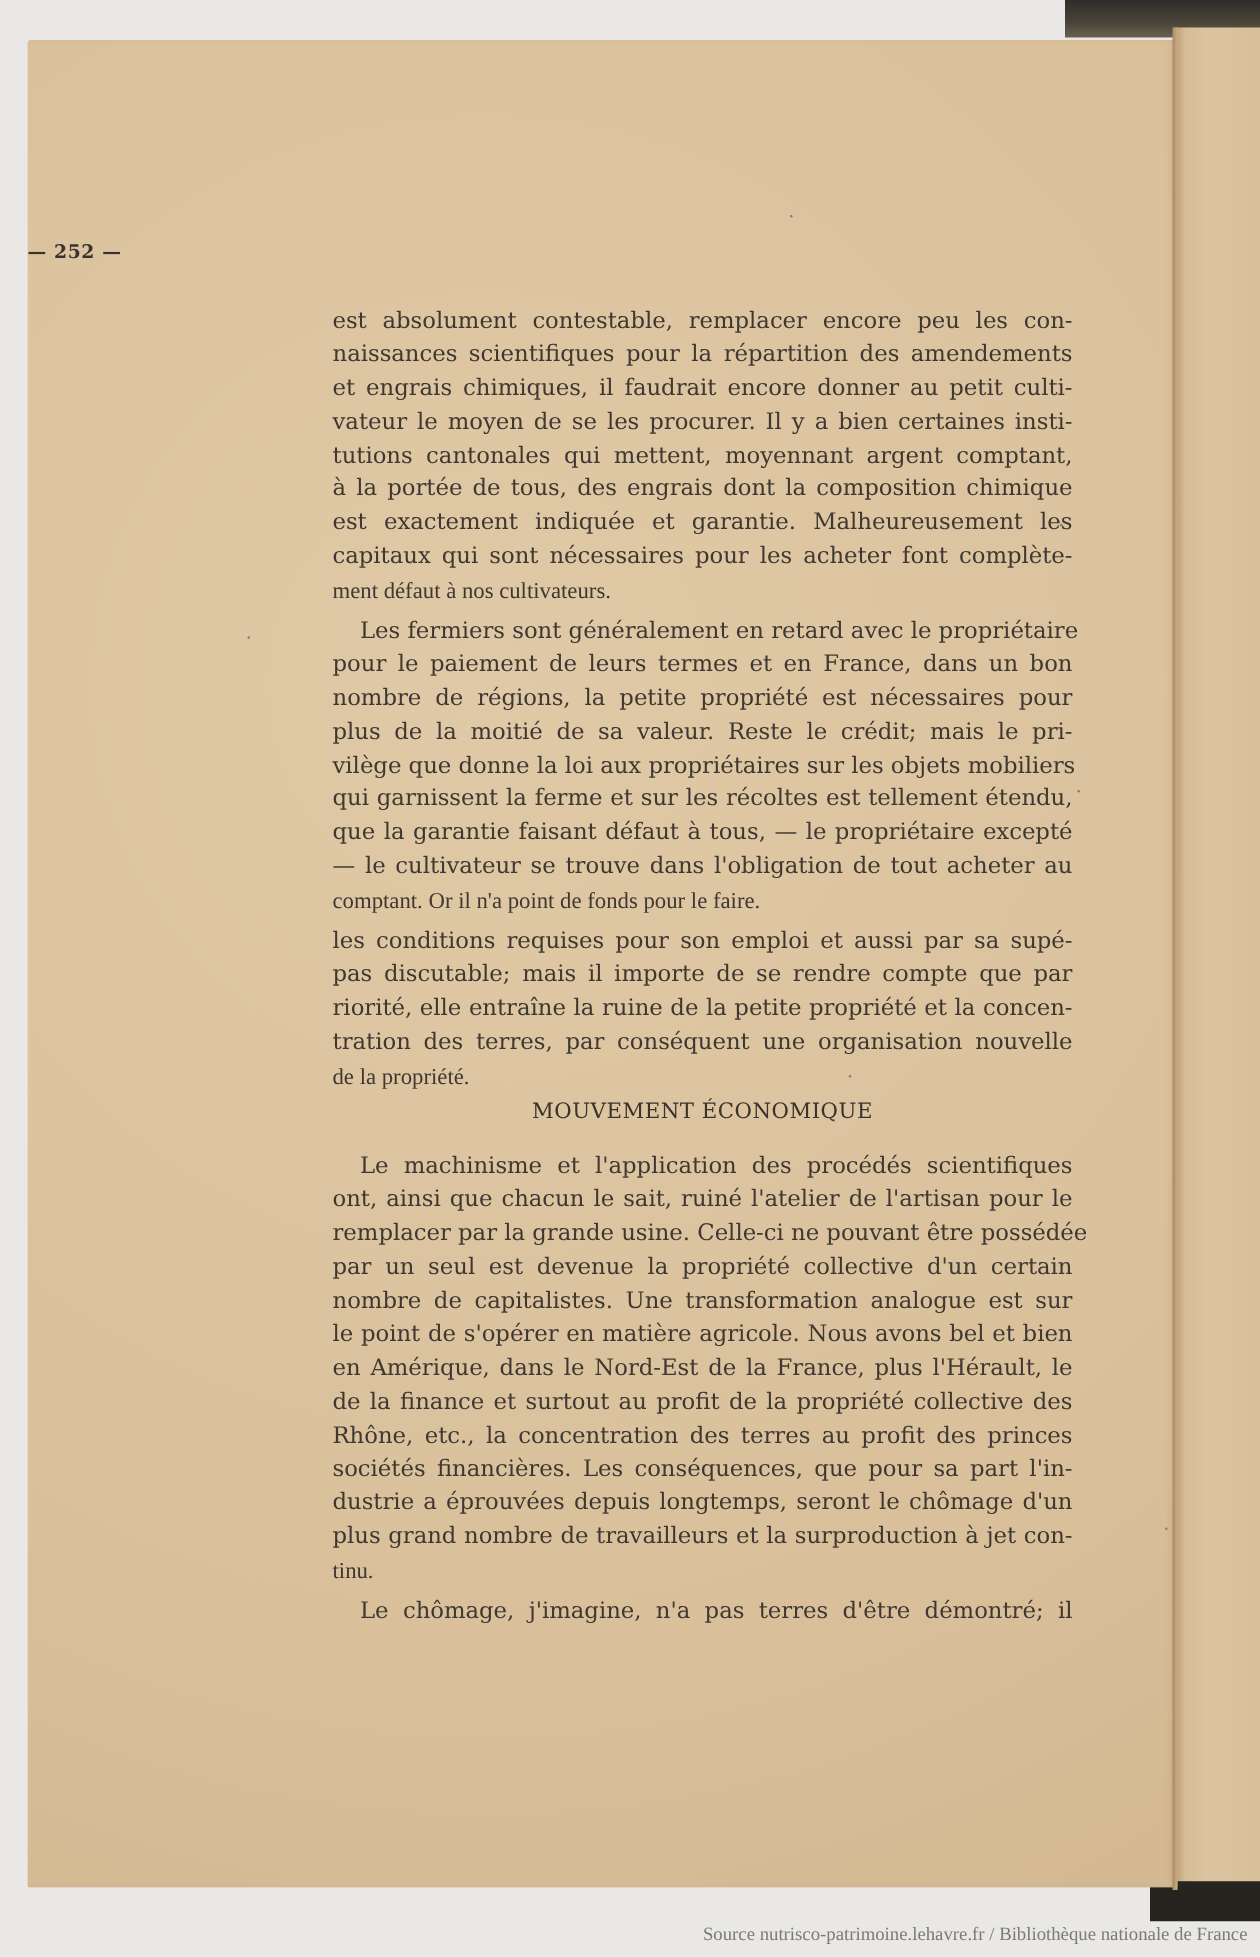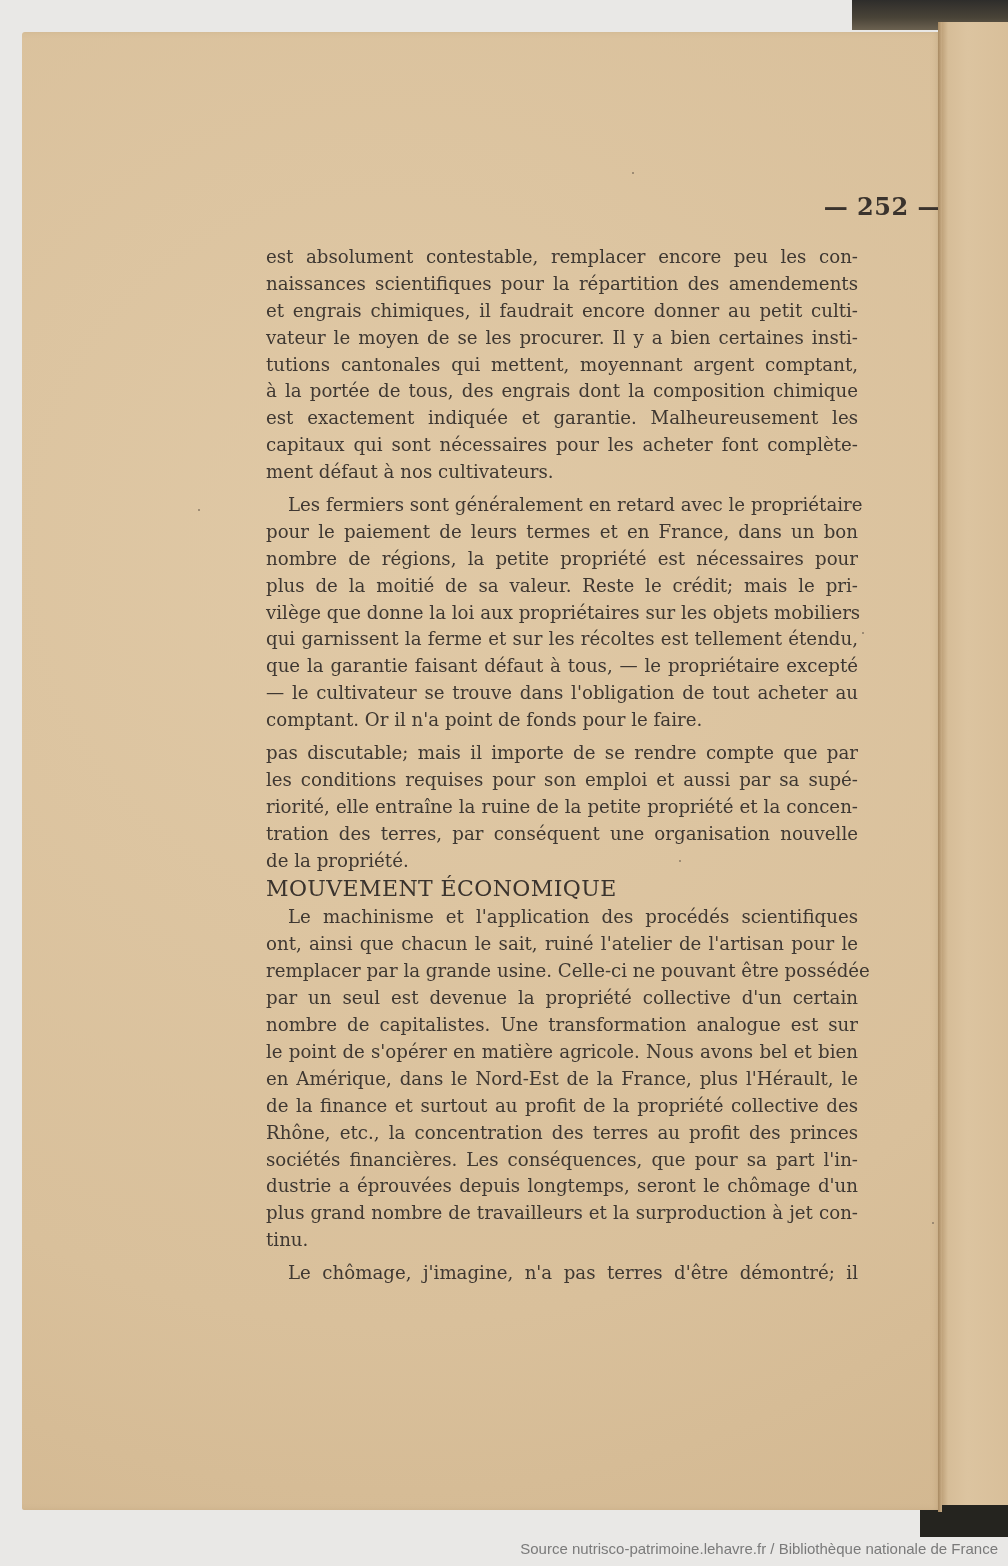--- a/index.html
+++ b/index.html
@@ -26,38 +26,38 @@
   .page-right {
     position: absolute; left: 940px; top: 22px; width: 68px; height: 1490px;
     background: linear-gradient(90deg, #b99b72 0%, #d6bd98 12%, #dcc4a0 40%, #d8bf9a 100%);
   }
   .fold {
     position: absolute; left: 938px; top: 22px; width: 4px; height: 1490px;
     background: linear-gradient(90deg, #a88a62, #c9ad86);
   }
   .folio {
     position: absolute; left: 0; right: 0; top: 160px;
-    text-align: right; font-size: 24px; font-weight: bold; color: #3a332d;
+    text-align: left; font-size: 15px; font-weight: bold; color: #3a332d;
     letter-spacing: 0.5px;
   }
   .text {
     position: absolute; left: 244px; top: 212px; width: 592px;
     color: #3f3832; font-size: 18.2px; line-height: 26.9px;
   }
   .line { display: block; text-align: justify; text-align-last: justify; white-space: nowrap; overflow: visible; height: 26.9px; }
-  .line.last { text-align-last: left; }
+  .line.last { text-align-last: left; font-family: Liberation Serif, serif; }
   .line.indent { padding-left: 22px; }
   .para-gap { height: 6px; }
   .heading {
-    font-size: 22px; letter-spacing: 0.4px; height: 30px; line-height: 30px;
-    margin-bottom: 0; color: #3a332d;
+    text-align: center; font-size: 17px; letter-spacing: 0.4px; height: 30px; line-height: 30px;
+    margin-bottom: 16px; color: #3a332d;
   }
   .source {
     position: absolute; right: 10px; top: 1540px;
-    font-family: Liberation Sans, sans-serif; font-size: 15px; color: #7a7a7a;
+    font-family: Liberation Serif, serif; font-size: 15px; color: #7a7a7a;
   }
   .speck { position: absolute; width: 2px; height: 2px; background: #8a7a66; border-radius: 50%; }
 </style>
 </head>
 <body>
 
 <div class="cover-top"></div>
 <div class="page-right"></div>
 <div class="cover-bottom"></div>
 
@@ -77,22 +77,22 @@
       <span class="line indent">Les fermiers sont généralement en retard avec le propriétaire</span>
       <span class="line">pour le paiement de leurs termes et en France, dans un bon</span>
       <span class="line">nombre de régions, la petite propriété est nécessaires pour</span>
       <span class="line">plus de la moitié de sa valeur. Reste le crédit; mais le pri-</span>
       <span class="line">vilège que donne la loi aux propriétaires sur les objets mobiliers</span>
       <span class="line">qui garnissent la ferme et sur les récoltes est tellement étendu,</span>
       <span class="line">que la garantie faisant défaut à tous, — le propriétaire excepté</span>
       <span class="line">— le cultivateur se trouve dans l'obligation de tout acheter au</span>
       <span class="line last">comptant. Or il n'a point de fonds pour le faire.</span>
       <div class="para-gap"></div>
+      <span class="line">les conditions requises pour son emploi et aussi par sa supé-</span>
       <span class="line">pas discutable; mais il importe de se rendre compte que par</span>
-      <span class="line">les conditions requises pour son emploi et aussi par sa supé-</span>
       <span class="line">riorité, elle entraîne la ruine de la petite propriété et la concen-</span>
       <span class="line">tration des terres, par conséquent une organisation nouvelle</span>
       <span class="line last">de la propriété.</span>
       <div class="heading">MOUVEMENT ÉCONOMIQUE</div>
       <span class="line indent">Le machinisme et l'application des procédés scientifiques</span>
       <span class="line">ont, ainsi que chacun le sait, ruiné l'atelier de l'artisan pour le</span>
       <span class="line">remplacer par la grande usine. Celle-ci ne pouvant être possédée</span>
       <span class="line">par un seul est devenue la propriété collective d'un certain</span>
       <span class="line">nombre de capitalistes. Une transformation analogue est sur</span>
       <span class="line">le point de s'opérer en matière agricole. Nous avons bel et bien</span>

